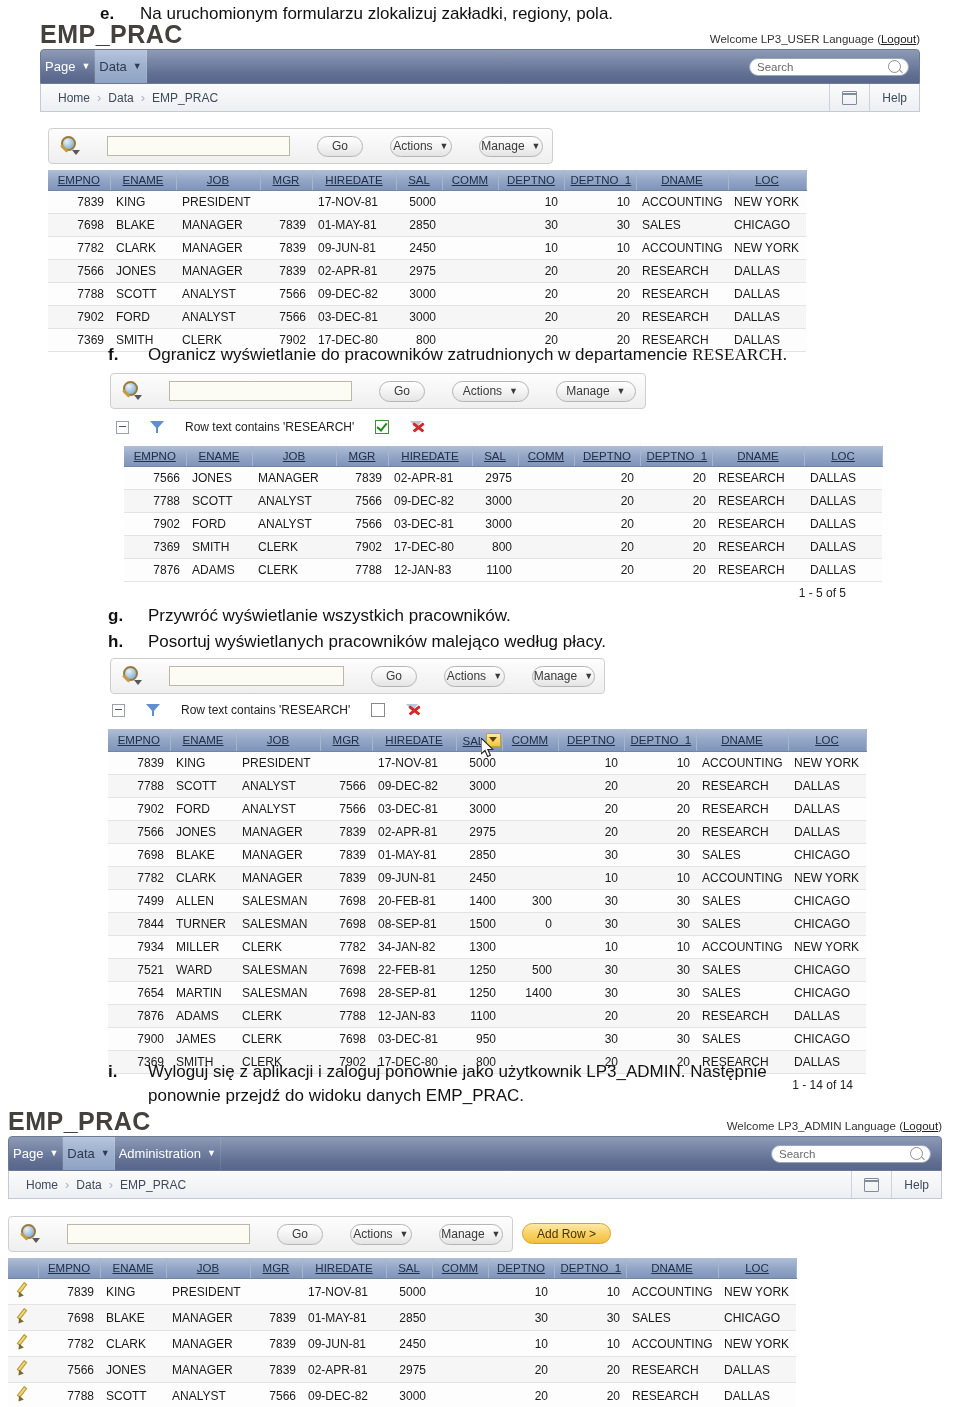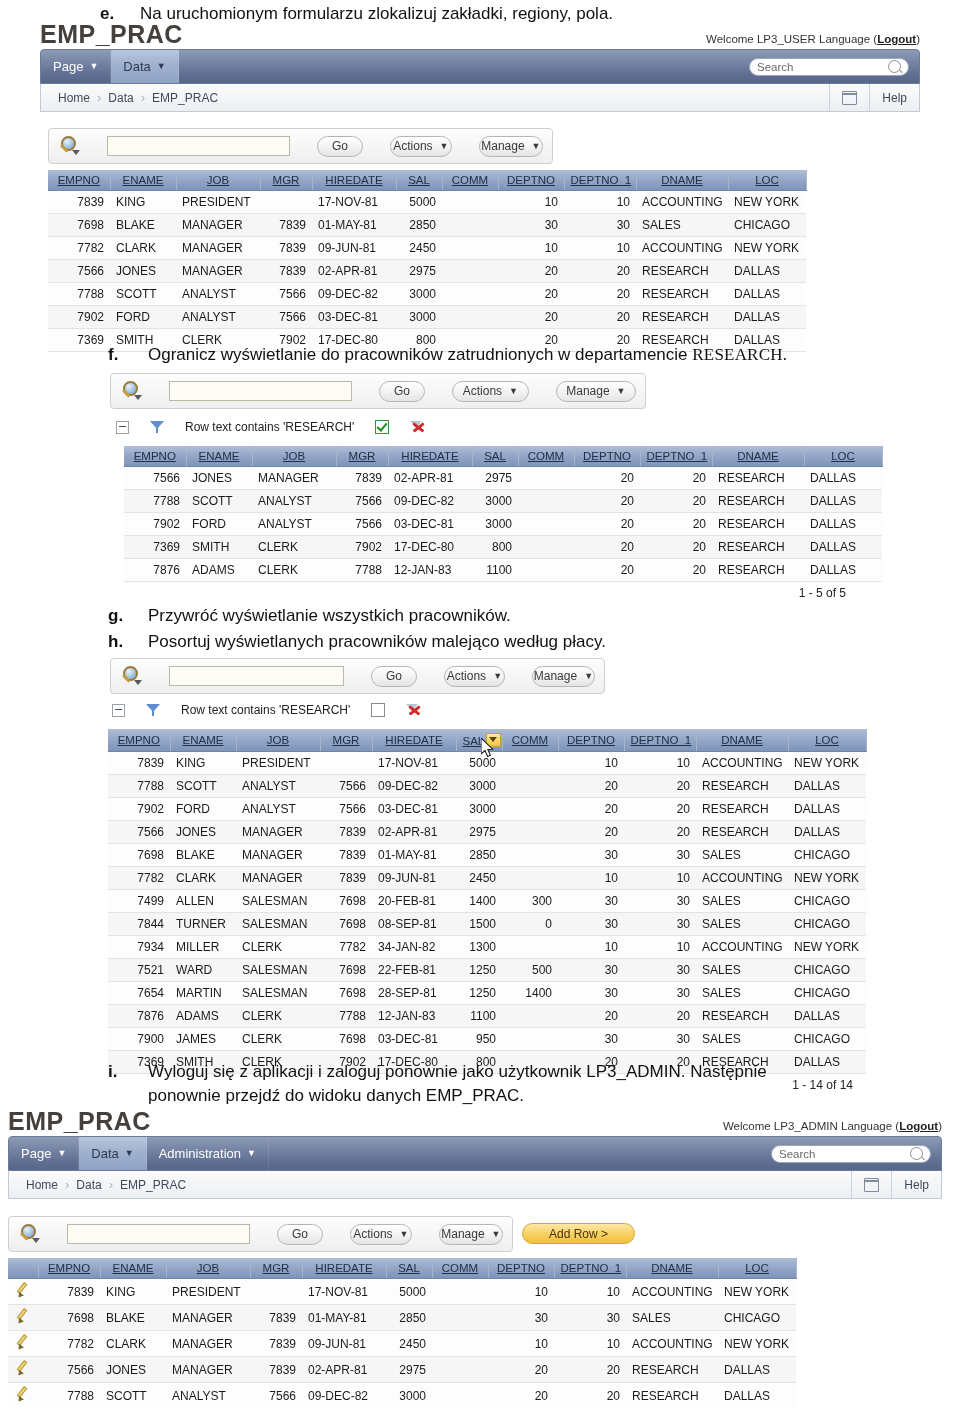--- a/index.html
+++ b/index.html
@@ -49,37 +49,36 @@
   }
   .app-welcome {
     font-size: 11.5px;
     color: #333;
     padding-bottom: 4px;
     white-space: nowrap;
   }
   .app-welcome .logout {
     text-decoration: underline;
     color: #222;
-    font-weight: bold;
   }
 
   .navbar {
     height: 33px;
     display: flex;
     align-items: stretch;
     background: linear-gradient(to bottom, #8e9bb6 0%, #7482a3 40%, #5d6c8f 75%, #526램 100%);
     background: linear-gradient(to bottom, #8e9bb6 0%, #7482a3 40%, #5d6c8f 80%, #57668a 100%);
     border: 1px solid #6d7a96;
     border-radius: 4px 4px 0 0;
     position: relative;
   }
   .navtab {
     display: flex;
     align-items: center;
-    padding: 0 12px;
+    padding: 0 4px;
     font-size: 13px;
     color: #ffffff;
     white-space: nowrap;
     border-right: 1px solid rgba(255,255,255,.10);
   }
   .navtab.active {
     background: linear-gradient(to bottom, #b7c6dd 0%, #9fb1cd 45%, #8ea3c4 100%);
     color: #2e3a52;
   }
   .navtab .caret {
@@ -213,21 +212,21 @@
   }
   .r-btn .caret {
     font-size: 9px;
     line-height: 1;
   }
   .r-btn.gold {
     background: linear-gradient(to bottom, #fde9a6 0%, #f8d268 50%, #f2bf3c 100%);
     border-color: #d8a326;
     color: #4a3406;
     border-radius: 12px;
-    padding: 0 26px;
+    padding: 0 14px;
   }
 
   
   .filter-row {
     display: flex;
     align-items: center;
     gap: 21px;
     font-size: 12px;
     color: #222;
   }

